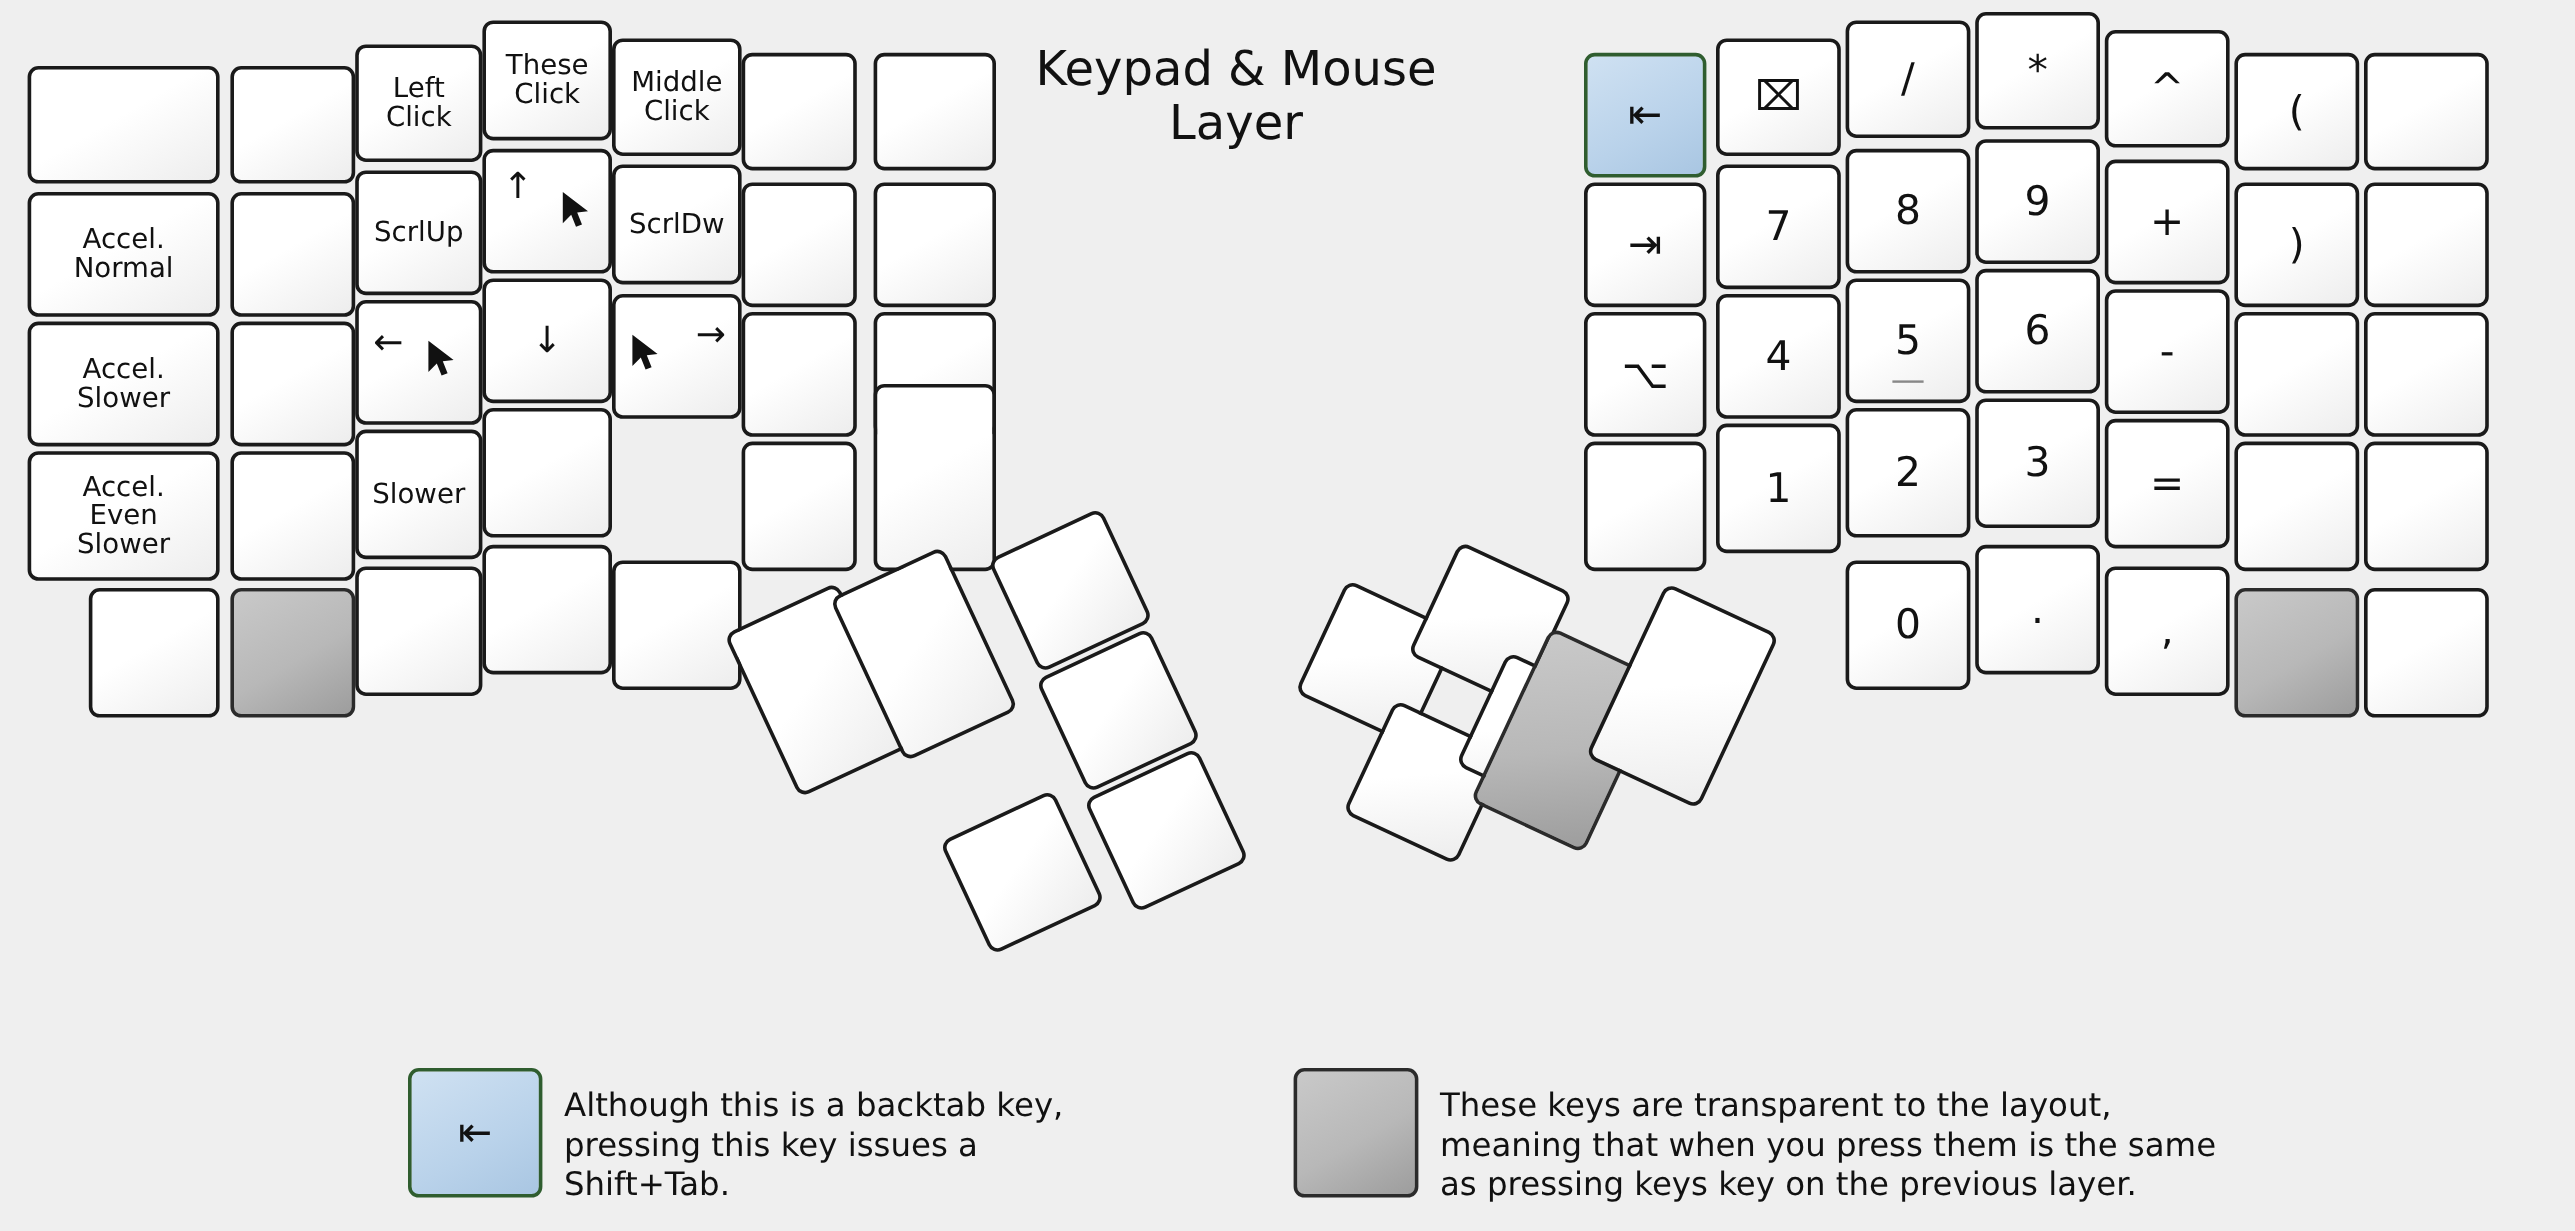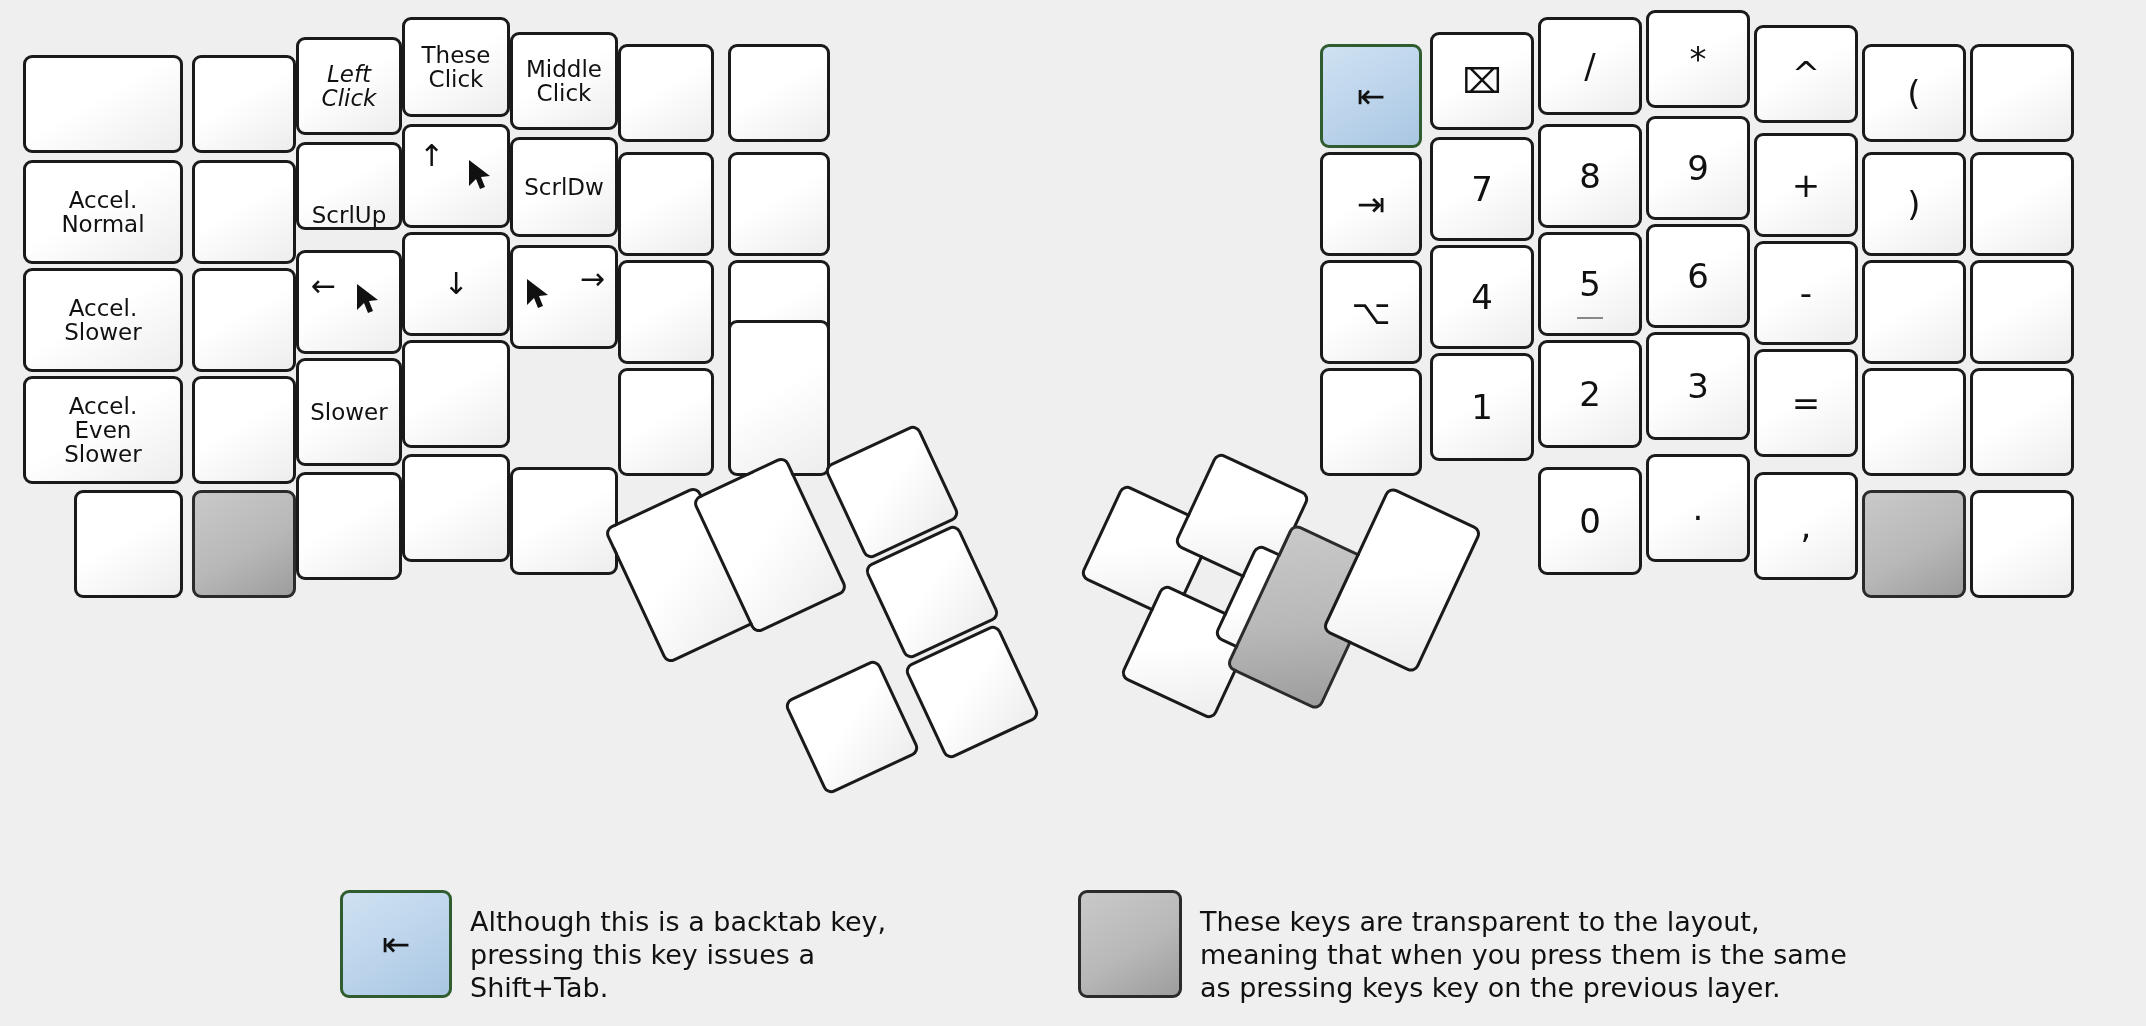--- a/index.html
+++ b/index.html
@@ -56,28 +56,30 @@
     white-space:pre-line;
   }
   
   svg{display:block;}
 </style>
 </head>
 <body>
 
 <div id="stage">
 
+  <div class="title" style="left:830px;top:36px;width:400px;">Keypad &amp; Mouse
+Layer</div>
 
   <div class="key" style="left:23px;top:55px;width:160px;height:98px;">
     <span class="lbl"></span>
   </div>
   <div class="key" style="left:192px;top:55px;width:104px;height:98px;">
     <span class="lbl"></span>
   </div>
-  <div class="key" style="left:296px;top:37px;width:106px;height:98px;font-style:italic;">
+  <div class="key" style="left:296px;top:37px;width:106px;height:98px;">
     <span class="lbl">Left
 Click</span>
   </div>
   <div class="key" style="left:402px;top:17px;width:108px;height:100px;">
     <span class="lbl">These
 Click</span>
   </div>
   <div class="key" style="left:510px;top:32px;width:108px;height:98px;">
     <span class="lbl">Middle
 Click</span>
@@ -89,21 +91,21 @@
     <span class="lbl"></span>
   </div>
 
   <div class="key" style="left:23px;top:160px;width:160px;height:104px;">
     <span class="lbl">Accel.
 Normal</span>
   </div>
   <div class="key" style="left:192px;top:160px;width:104px;height:104px;">
     <span class="lbl"></span>
   </div>
-  <div class="key" style="left:296px;top:142px;width:106px;height:88px;align-items:flex-end;">
+  <div class="key" style="left:296px;top:142px;width:106px;height:104px;">
     <span class="lbl">ScrlUp</span>
   </div>
   <div class="key" style="left:402px;top:124px;width:108px;height:104px;">
     <span class="glyph" style="position:absolute;left:14px;top:14px;">↑</span>
     <span style="position:absolute;right:14px;bottom:10px;">
       <svg width="26" height="32" viewBox="0 0 26 32">
           <path d="M2 1 L2 27 L9 20 L13 30 L18 28 L14 18 L23 17 Z" fill="#111"></path>
         </svg>
     </span>
   </div>

